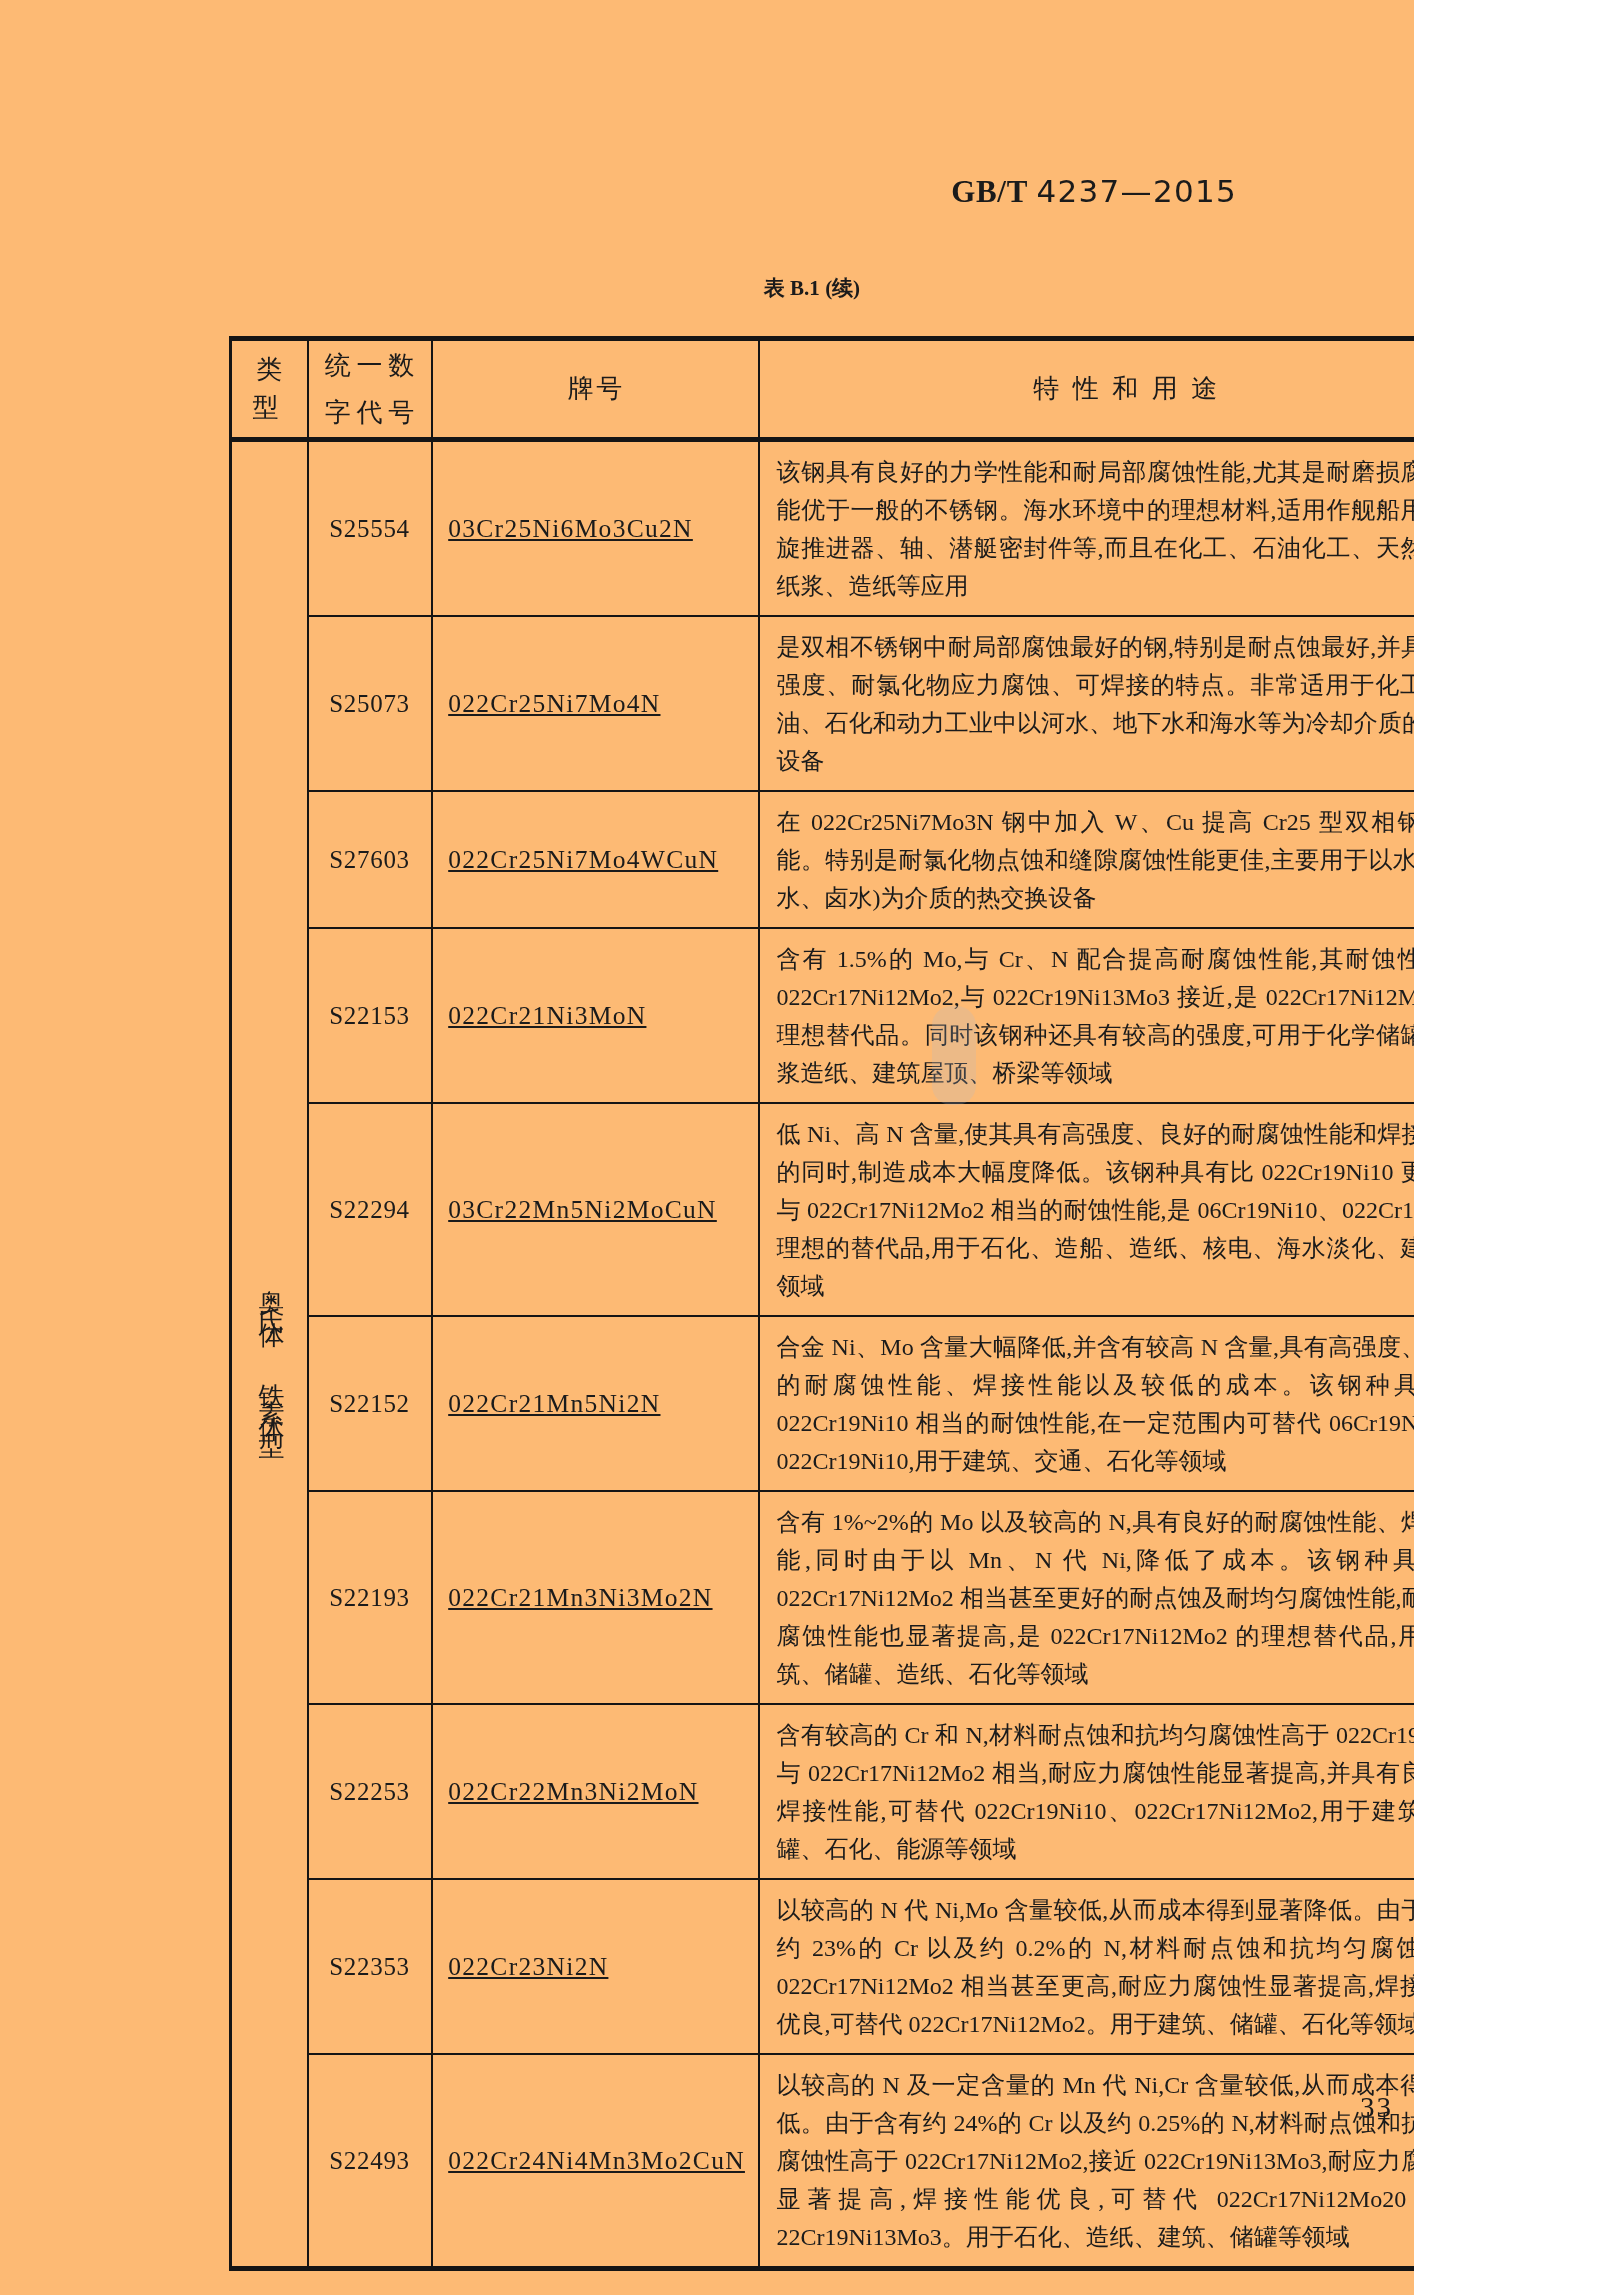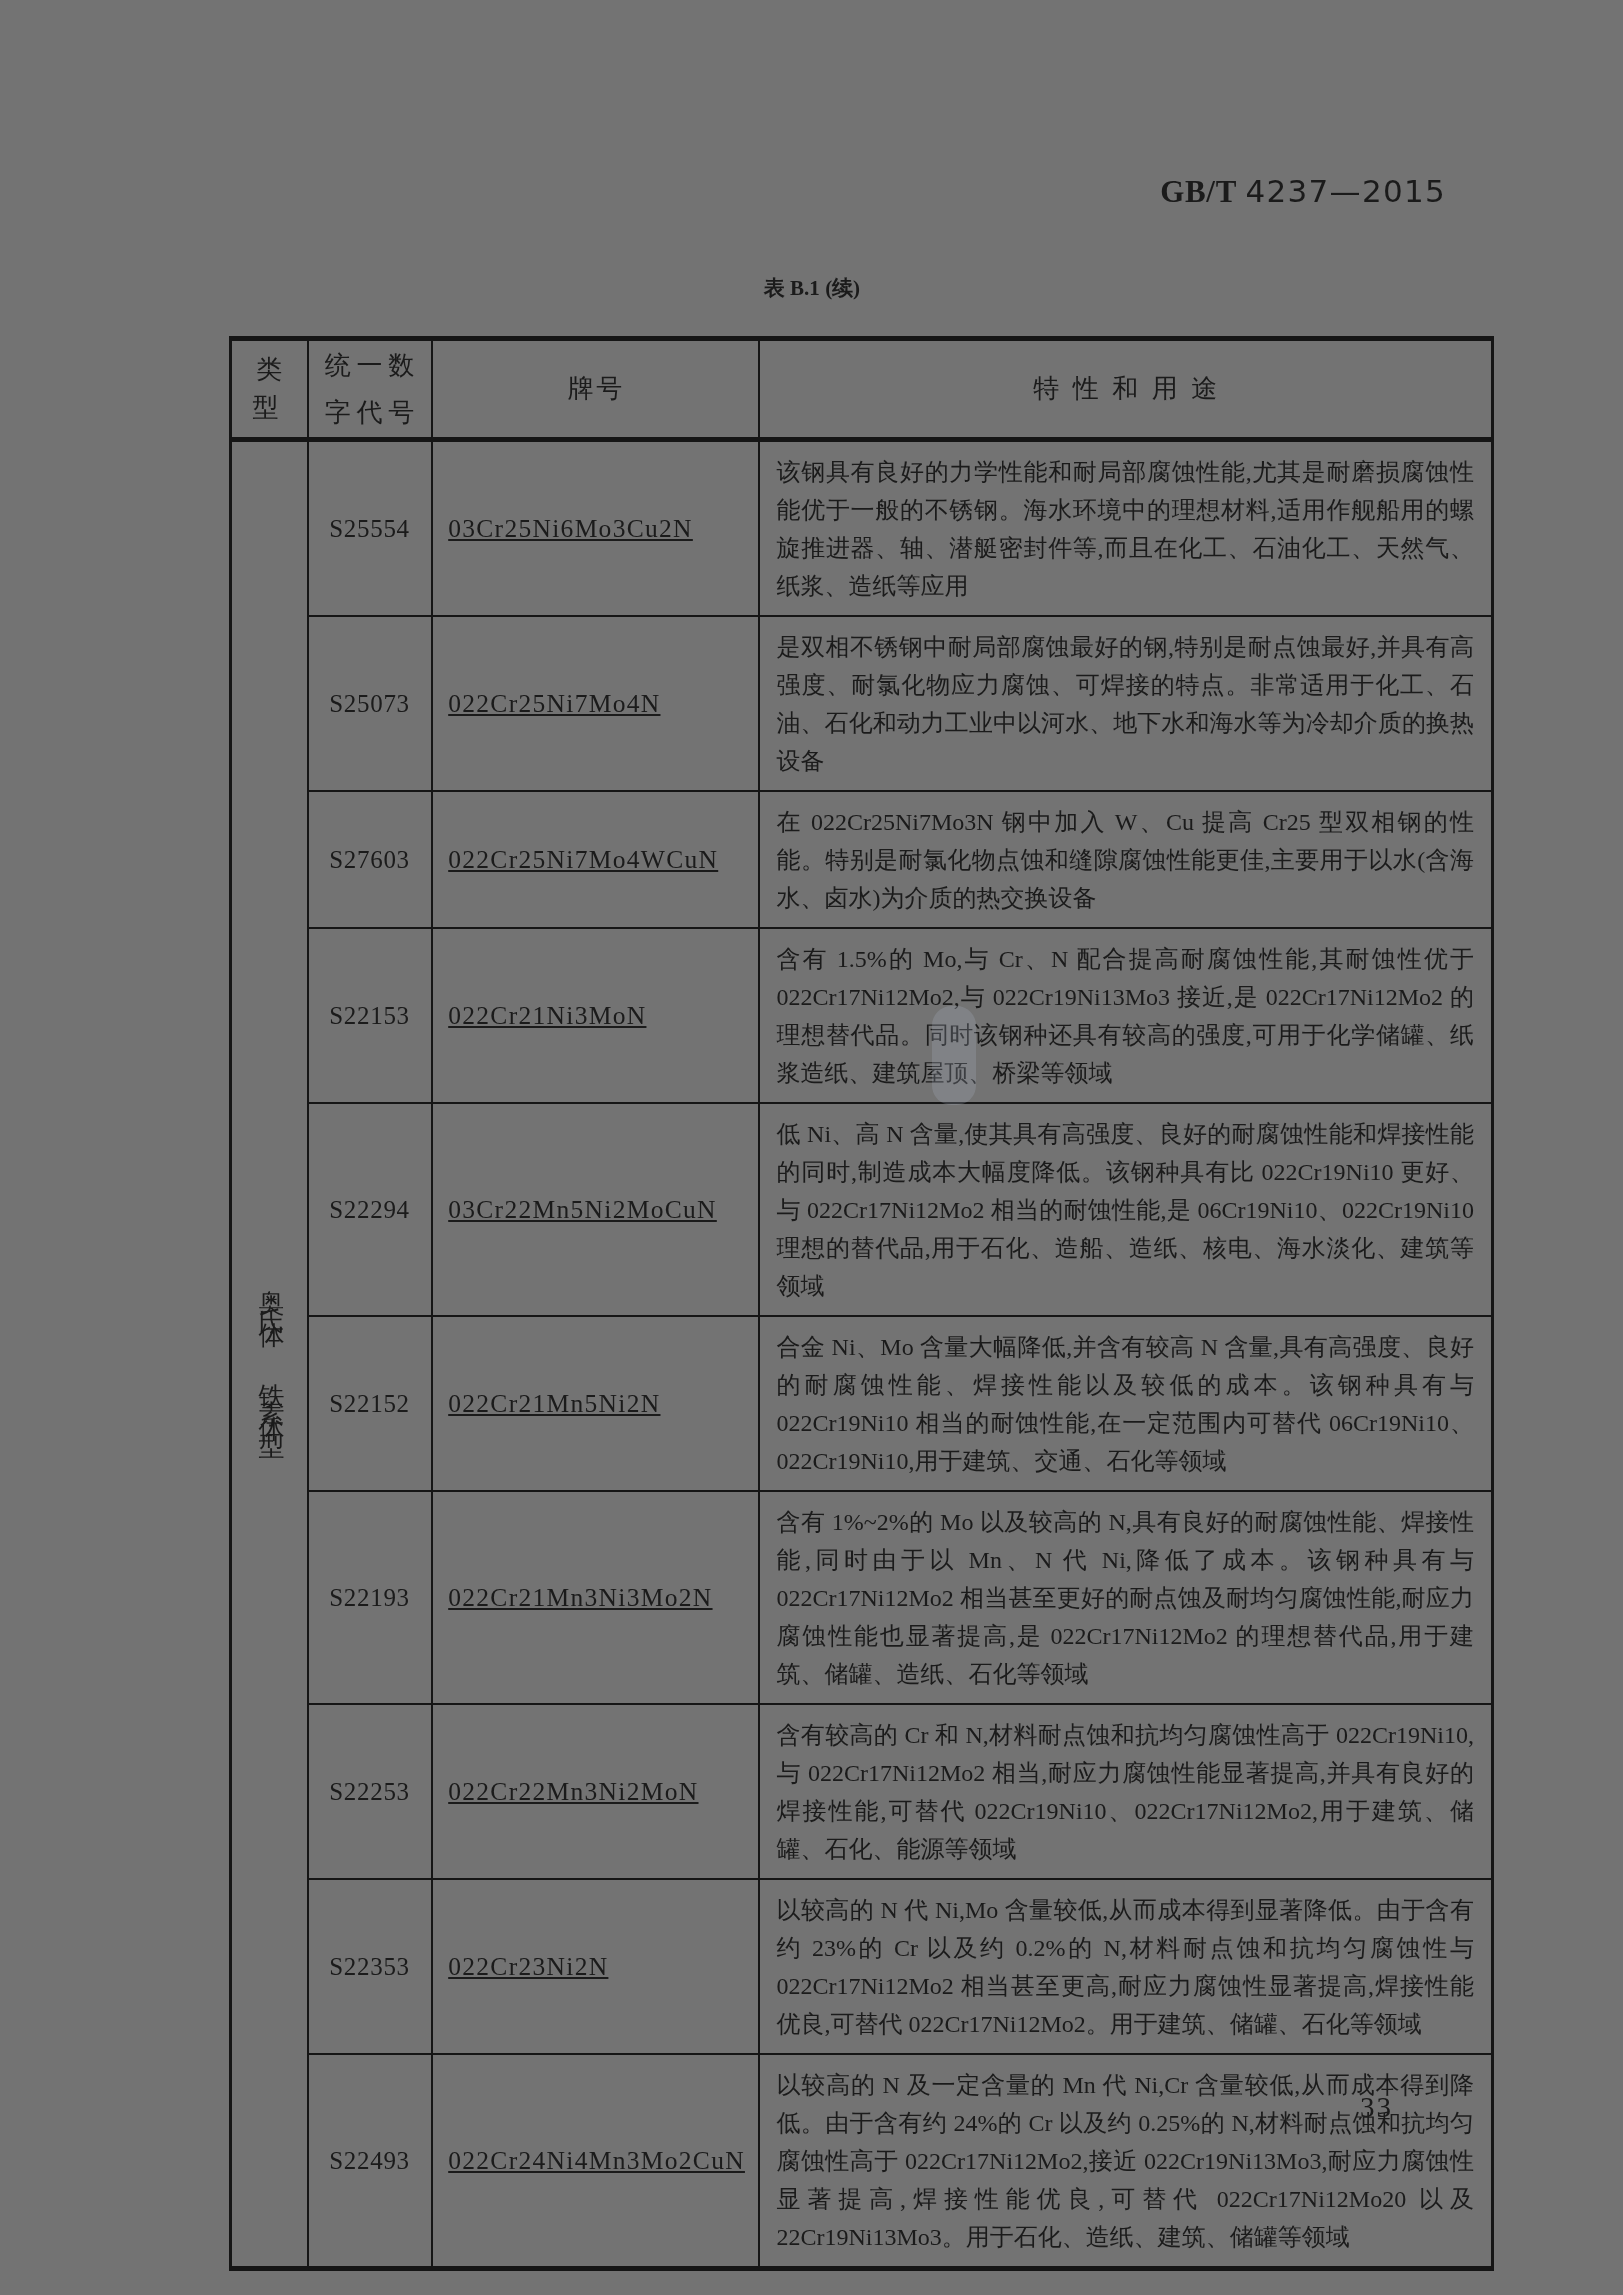--- a/index.html
+++ b/index.html
@@ -1,19 +1,19 @@
 <!DOCTYPE html>
 <html style="font-size:10.5px"><head>
 <meta charset="utf-8">
 <style>
   html,body{margin:0;padding:0;background:#ffffff;}
   .page{
     position:relative;
-    width:1623px;height:2295px;
-    background:#737373;
+    width:1414px;height:2295px;
+    background:#fdba74;
     color:#1b1b1b;
     font-family:"Liberation Serif","DejaVu Serif",serif;
     overflow:hidden;
   }
   
   .std-code{
     position:absolute;top:173px;right:177px;
     font-size:31px;letter-spacing:0.7px;white-space:nowrap;
   }
   .std-code .prefix{font-weight:bold;font-family:"Liberation Serif","DejaVu Serif",serif;}

